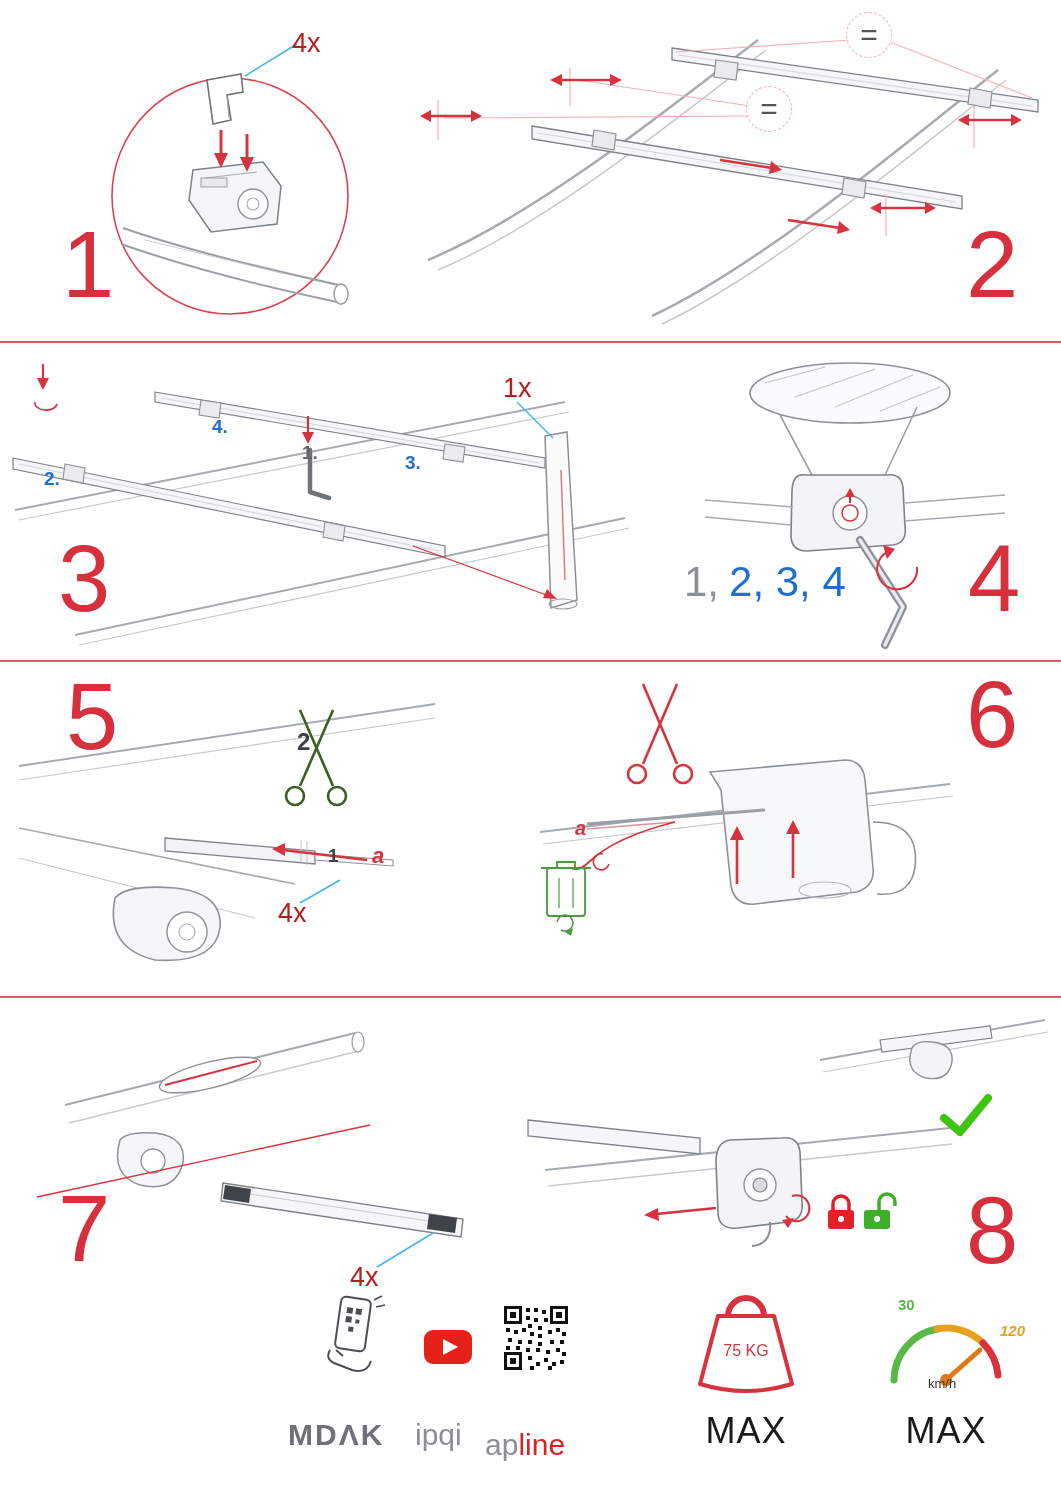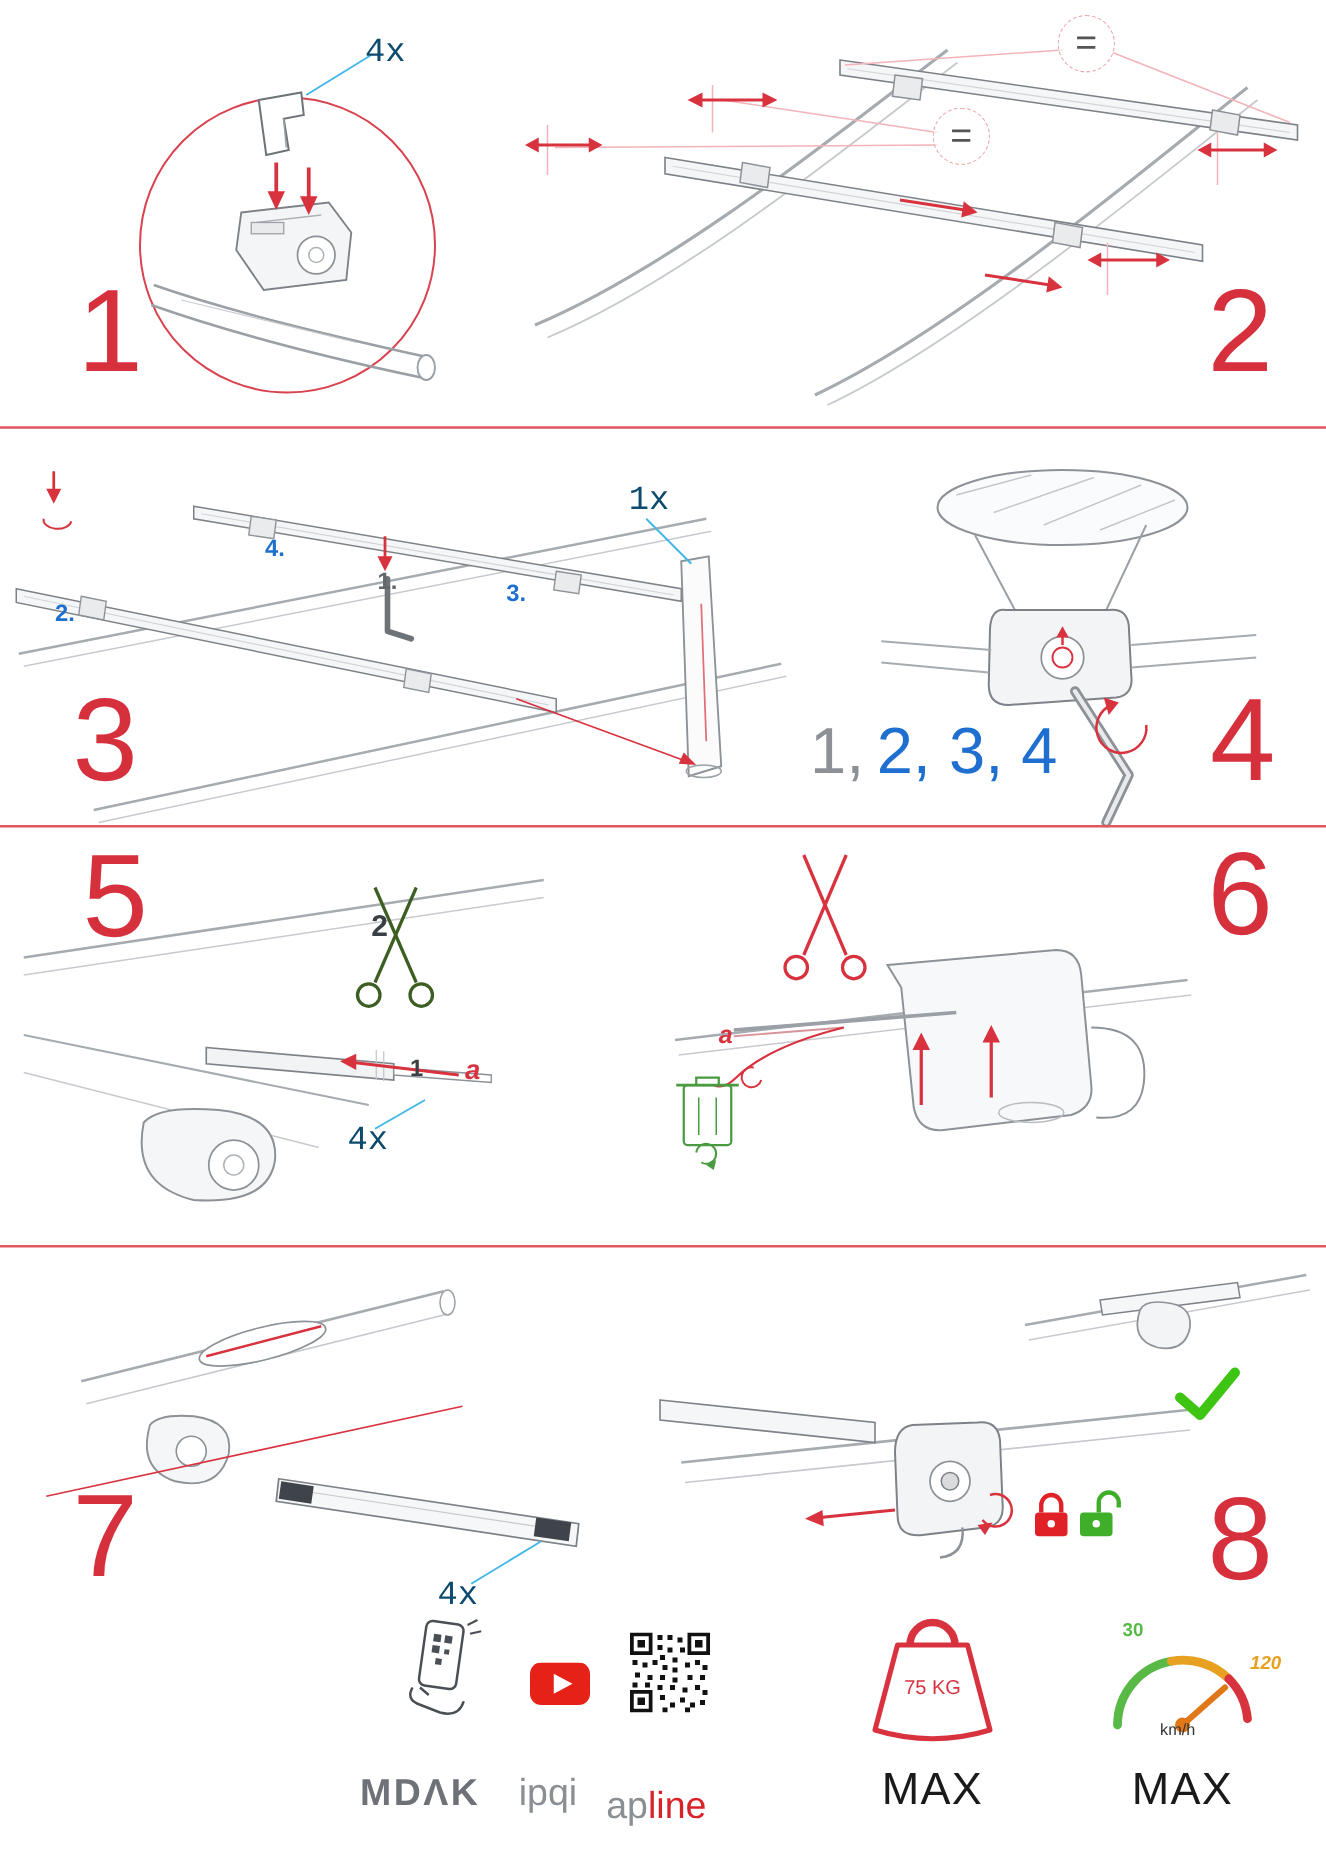--- a/index.html
+++ b/index.html
@@ -1,27 +1,27 @@
 <!DOCTYPE html>
 <html><head>
 <meta charset="utf-8">
 <style>
   * { margin:0; padding:0; box-sizing:border-box; }
   html,body { width:1061px; height:1500px; background:#ffffff; font-family:"Liberation Sans", sans-serif; }
   #page { position:relative; width:1061px; height:1500px; overflow:hidden; background:#fff; }
   .abs { position:absolute; }
   .divider { position:absolute; left:0; width:1061px; height:2px; background:#e2565f; }
   .stepnum { position:absolute; font-size:94px; line-height:1; color:#d6303d; font-weight:400; letter-spacing:-2px; }
-  .qty { position:absolute; font-size:27px; color:#0c4a6e; font-weight:400;font-family:Liberation Mono, monospace; }
+  .qty { position:absolute; font-size:27px; color:#b91c1c; font-weight:400; }
   .sub { position:absolute; font-size:19px; font-weight:bold; }
   .sub-blue { color:#1f6fd0; }
   .sub-gray { color:#63676b; }
   .eqc { position:absolute; width:46px; height:46px; border:1.5px dashed #f0a8ae; border-radius:50%;
          display:flex; align-items:center; justify-content:center; font-size:30px; color:#555; background:rgba(255,255,255,.6); }
-  .seq { position:absolute; font-size:52px; font-weight:400; }
+  .seq { position:absolute; font-size:42px; font-weight:400;margin-left:36px; }
   .seq .g { color:#8d9196; }
   .seq .b { color:#1f6fd0; margin-left:10px; }
   .smalllbl { position:absolute; font-size:19px; color:#3a3f44; font-weight:bold; }
   .alabel { position:absolute; font-size:22px; color:#d8323e; font-style:italic; font-weight:bold; }
   .logo { position:absolute; font-size:30px; font-weight:bold; }
   .logo-gray { color:#6e7277; letter-spacing:2px; }
   .logo-lite { color:#8a8f94; font-weight:500; }
   .logo-ap .g { color:#8a8f94; font-weight:500; }
   .logo-ap .r { color:#d8232a; font-weight:500; }
   .maxlbl { position:absolute; font-size:36px; color:#1a1a1a; font-weight:500; text-align:center; letter-spacing:1px; }
@@ -101,21 +101,21 @@
         <span>=</span>
       </span>
     <span class="eqc" style="left:746px;top:86px;">
         <span>=</span>
       </span>
     <span class="stepnum" style="left:966px;top:218px;">2</span>
   </div>
 
   <div class="divider" style="top:341px;"></div>
 
-  <div class="abs" style="left:0;top:356px;width:1061px;height:316px;text-align:right;">
+  <div class="abs" style="left:0;top:343px;width:1061px;height:316px;text-align:right;">
 
     <div class="abs" style="left:5px;top:7px;">
       <svg width="630" height="302" viewBox="0 0 630 302">
         <path d="M10 160 L560 52" stroke="#a6abb0" stroke-width="2"></path>
         <path d="M14 170 L564 62" stroke="#c6cace" stroke-width="1.2"></path>
         <path d="M70 285 L620 168" stroke="#a6abb0" stroke-width="2"></path>
         <path d="M74 295 L624 178" stroke="#c6cace" stroke-width="1.2"></path>
         <polygon points="150,42 540,108 540,118 150,52" fill="#f5f6f7" stroke="#7d8288" stroke-width="1.2"></polygon>
         <path d="M156 48 L534 113" stroke="#d2d5d8" stroke-width="1"></path>
         <polygon points="8,108 440,196 440,207 8,119" fill="#f5f6f7" stroke="#7d8288" stroke-width="1.2"></polygon>

